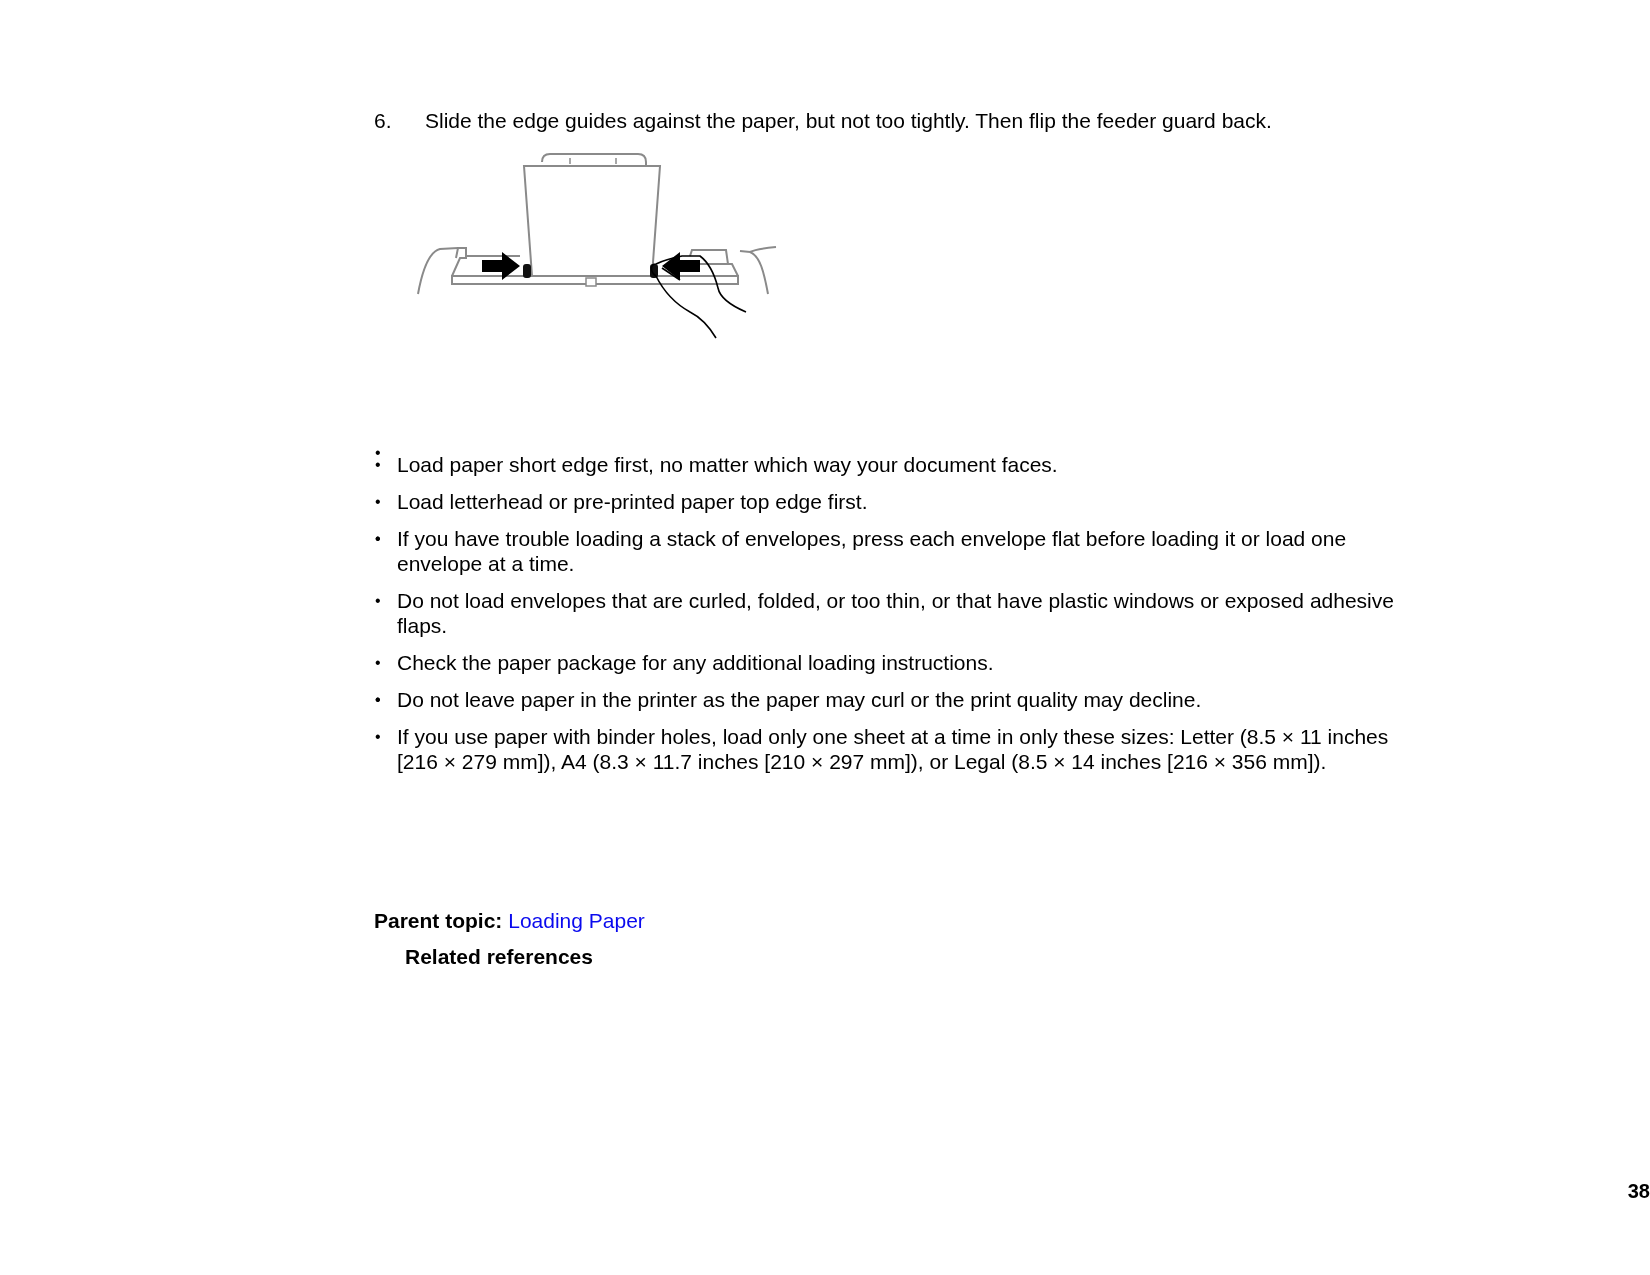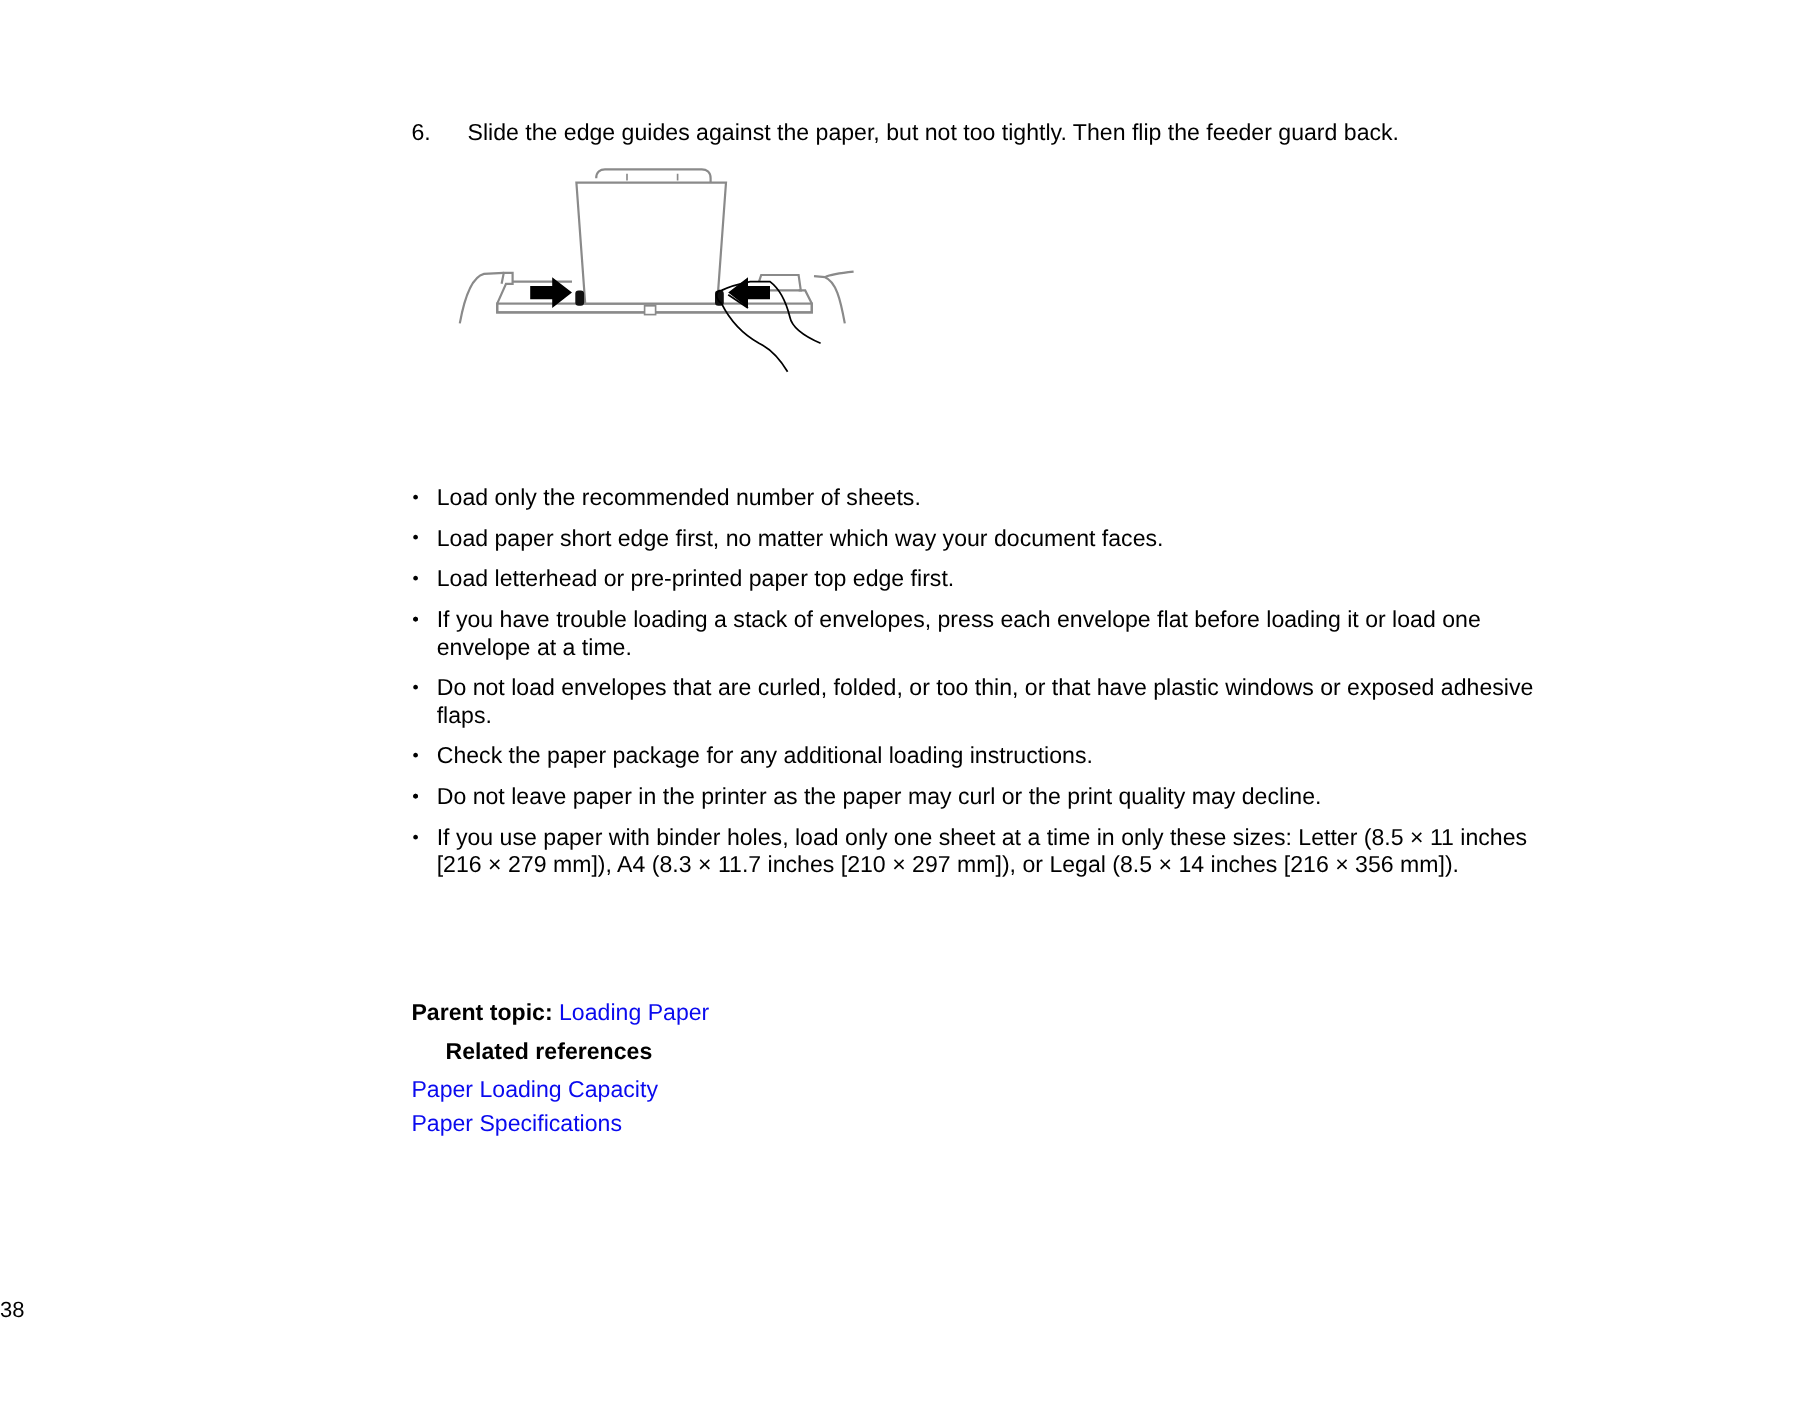--- a/index.html
+++ b/index.html
@@ -101,22 +101,22 @@
       left: 374px;
       top: 975px;
       line-height: 31px;
     }
     .related-links a { display: block; }
     .page-number {
       position: absolute;
       left: 0;
       width: 1650px;
       top: 1180px;
-      text-align: left;
-      font-weight: normal;
+      text-align: right;
+      font-weight: bold;
       font-size: 20px;
     }
   </style>
 </head>
 <body>
 
 <div class="page">
 
   <div class="step">
     <span class="num">6.</span>
@@ -149,39 +149,35 @@
 
       <path d="M72,108 L92,108 L92,100 L110,114 L92,128 L92,120 L72,120 Z" fill="#000000"></path>
       <path d="M290,108 L270,108 L270,100 L252,114 L270,128 L270,120 L290,120 Z" fill="#000000"></path>
 
       <path d="M246,124 C240,120 240,112 246,112 C254,108 262,106 272,104 L290,104 C298,110 304,120 308,136 C310,146 322,154 336,160 M246,124 C252,136 262,150 280,160 C292,166 300,176 306,186 M252,116 C258,120 264,124 270,128" fill="none" stroke="#000000" stroke-width="1.6"></path>
     </svg>
   </div>
 
 
   <ul class="bullets">
-    <li><span class="dot">•</span><span>Load only the recommended number of sheets.</span></li>
+    <li><span class="dot">•</span></li>
     <li><span class="dot">•</span><span>Load paper short edge first, no matter which way your document faces.</span></li>
     <li><span class="dot">•</span><span>Load letterhead or pre-printed paper top edge first.</span></li>
     <li><span class="dot">•</span></li>
     <li><span class="dot">•</span><span>If you have trouble loading a stack of envelopes, press each envelope flat before loading it or load one envelope at a time.</span></li>
     <li><span class="dot">•</span><span>Do not load envelopes that are curled, folded, or too thin, or that have plastic windows or exposed adhesive flaps.</span></li>
     <li><span class="dot">•</span><span>Check the paper package for any additional loading instructions.</span></li>
     <li><span class="dot">•</span></li>
     <li><span class="dot">•</span><span>Do not leave paper in the printer as the paper may curl or the print quality may decline.</span></li>
     <li><span class="dot">•</span><span>If you use paper with binder holes, load only one sheet at a time in only these sizes: Letter (8.5 × 11 inches [216 × 279 mm]), A4 (8.3 × 11.7 inches [210 × 297 mm]), or Legal (8.5 × 14 inches [216 × 356 mm]).</span></li>
   </ul>
 
   <div class="parent">
     <span class="bold">Parent topic:</span>
     <a class="link" href="#" style="color: rgb(10, 10, 238); margin-top: 20px;">Loading Paper</a>
   </div>
 
   <div class="related-head">Related references</div>
 
-  <div class="related-links">
-    <a class="link" href="#" style="color: rgb(10, 10, 238);">Paper Loading Capacity</a>
-    <a class="link" href="#" style="color: rgb(10, 10, 238);">Paper Specifications</a>
-  </div>
 
   <div class="page-number">38</div>
 
 </div>
 
 </body></html>

